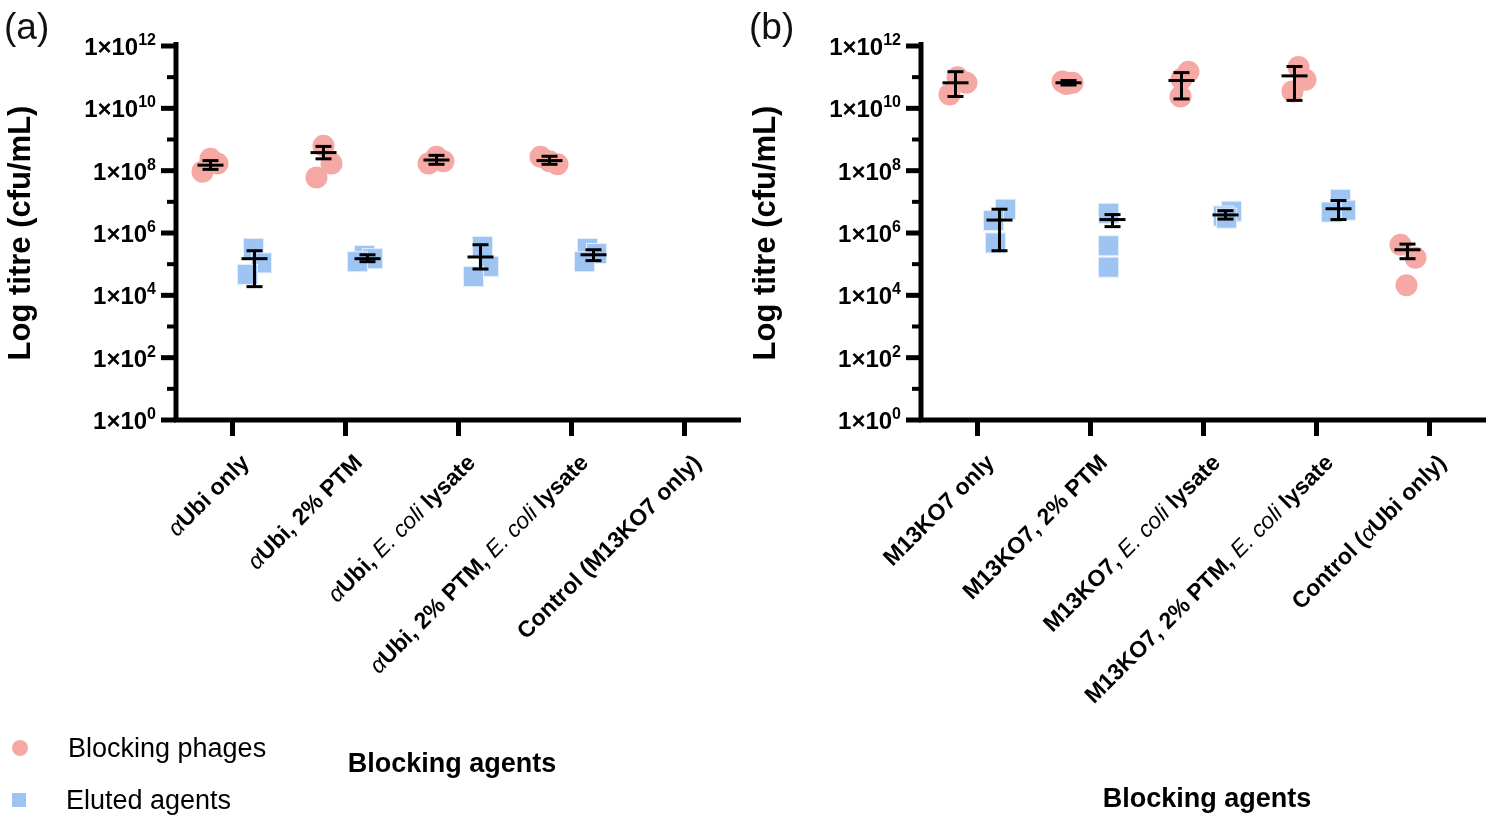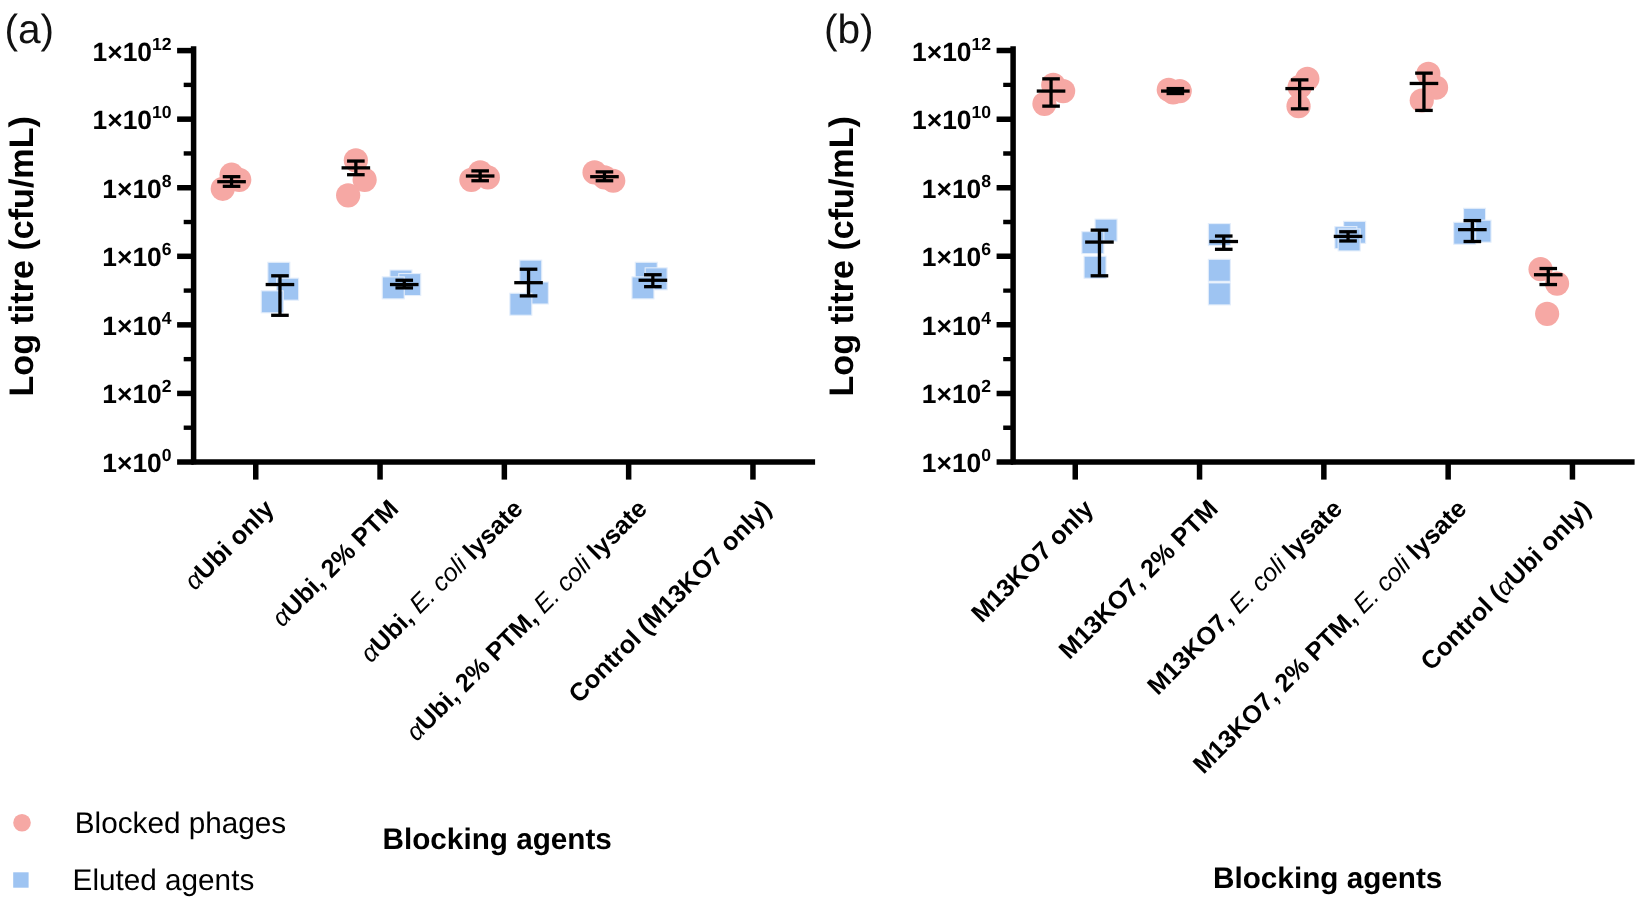--- a/index.html
+++ b/index.html
@@ -283,21 +283,21 @@
 
   <div class="panel-letter" style="left:4px;">(a)</div>
   <div class="panel-letter" style="left:749px;">(b)</div>
 
   <div class="xlabel" id="xlabel-a">Blocking agents</div>
   <div class="xlabel" id="xlabel-b">Blocking agents</div>
 
   <div id="legend">
     <div class="legend-row">
       <span class="legend-marker circle" style="background: rgb(246, 168, 164);"></span>
-      <span class="legend-label">Blocked phages</span>
+      <span class="legend-label">Blocking phages</span>
     </div>
     <div class="legend-row">
       <span class="legend-marker square" style="background: rgb(158, 196, 242);"></span>
       <span class="legend-label">Eluted agents</span>
     </div>
   </div>
 
 </div>
 
 </body></html>

